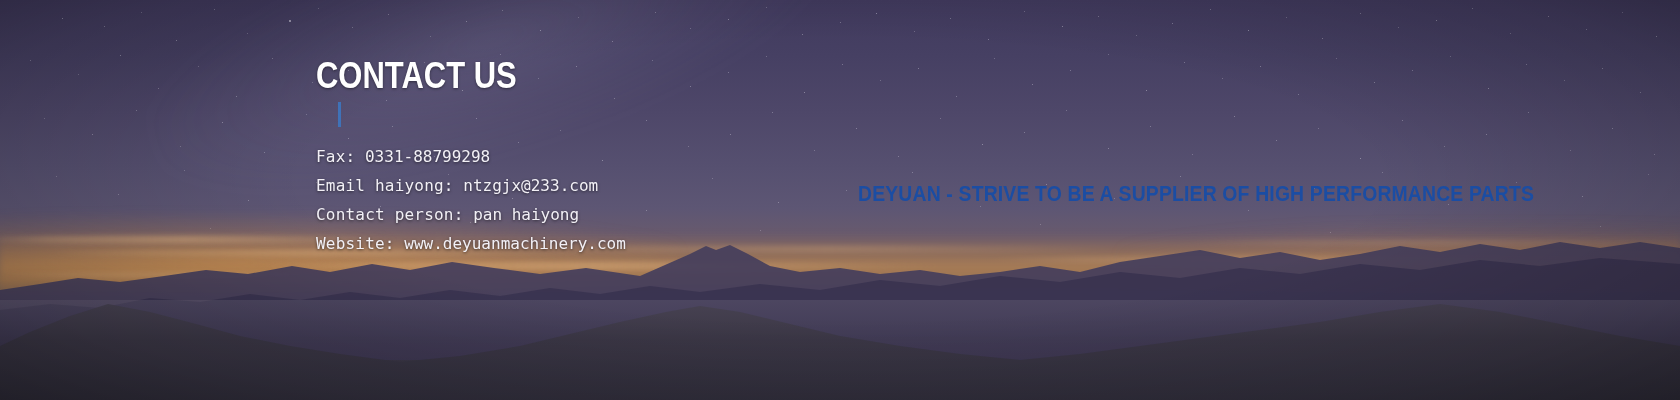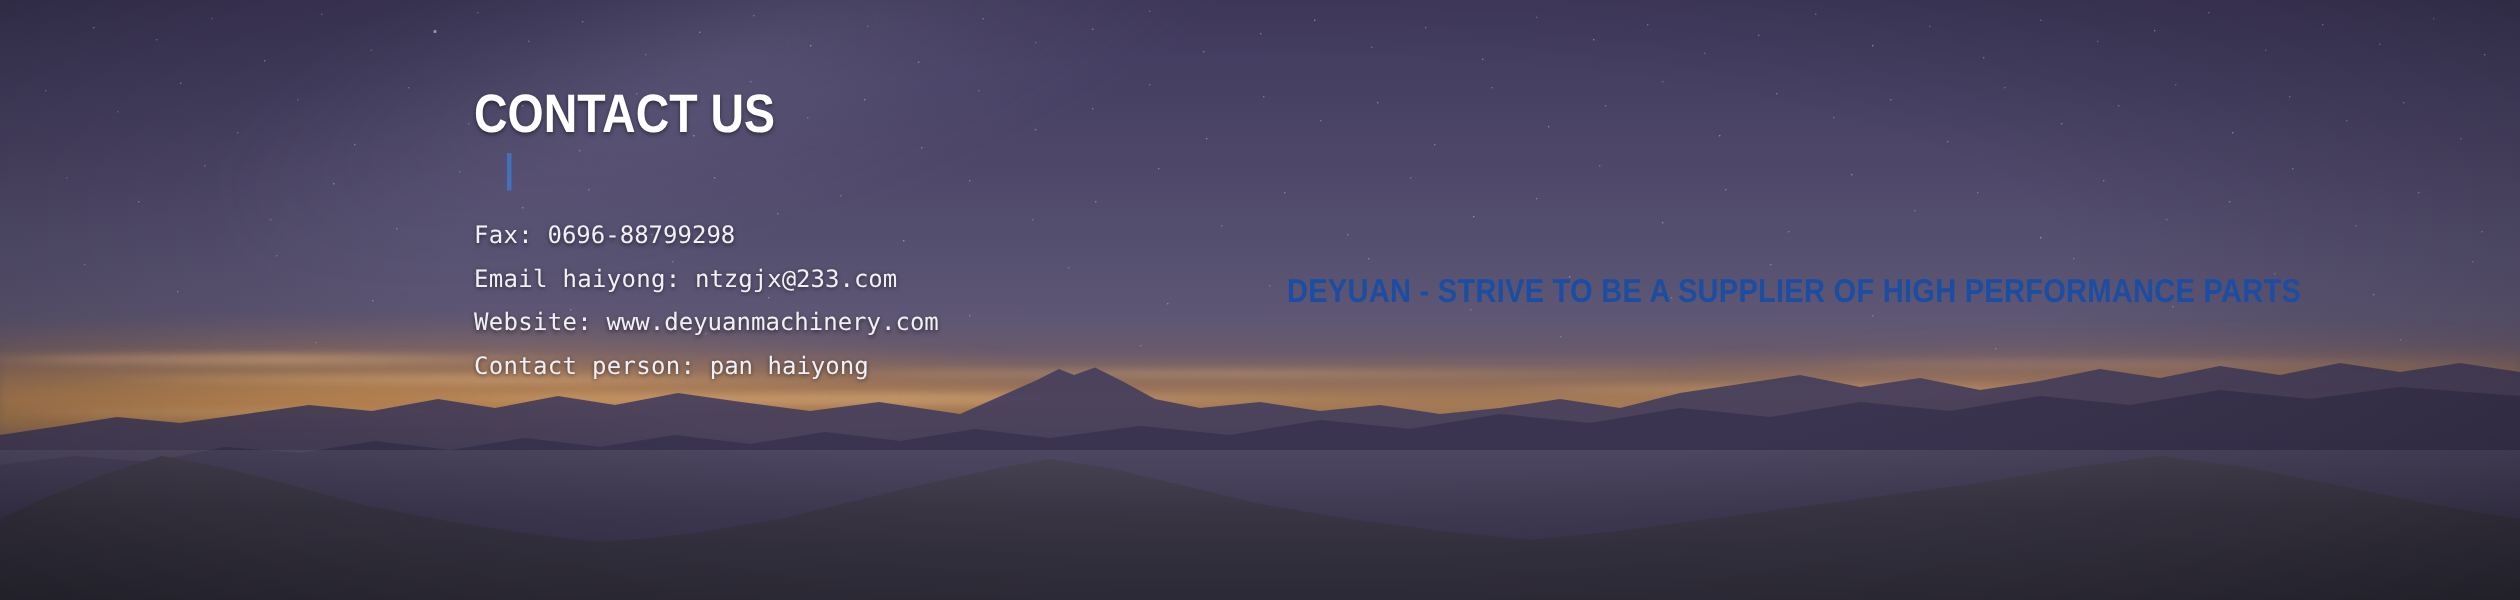--- a/index.html
+++ b/index.html
@@ -400,22 +400,22 @@
   <div class="valley-haze"></div>
   <div class="vignette"></div>
 
   <div class="content">
 
     <div class="heading">CONTACT US</div>
 
     <div class="accent-bar"></div>
 
     <ul class="info-list" id="contact-list">
-        <li class="info-line"><span class="label">Fax:</span><span class="value"> 0696-88799298</span></li>
+        <li class="info-line"><span class="label">Fax:</span><span class="value"> 0331-88799298</span></li>
         <li class="info-line"><span class="label">Email haiyong:</span><span class="value"> ntzgjx@233.com</span></li>
+        <li class="info-line"><span class="label">Contact person:</span><span class="value"> pan haiyong</span></li>
         <li class="info-line"><span class="label">Website:</span><span class="value"> www.deyuanmachinery.com</span></li>
-        <li class="info-line"><span class="label">Contact person:</span><span class="value"> pan haiyong</span></li>
       </ul>
 
     <div class="tagline">DEYUAN - STRIVE TO BE A SUPPLIER OF HIGH PERFORMANCE PARTS</div>
 
   </div>
 </div>
 
 </body></html>

